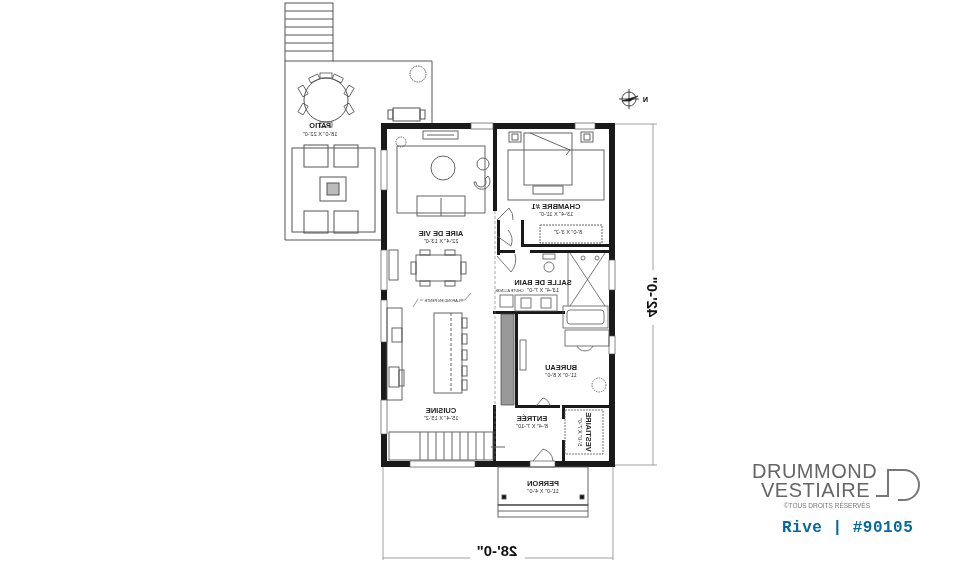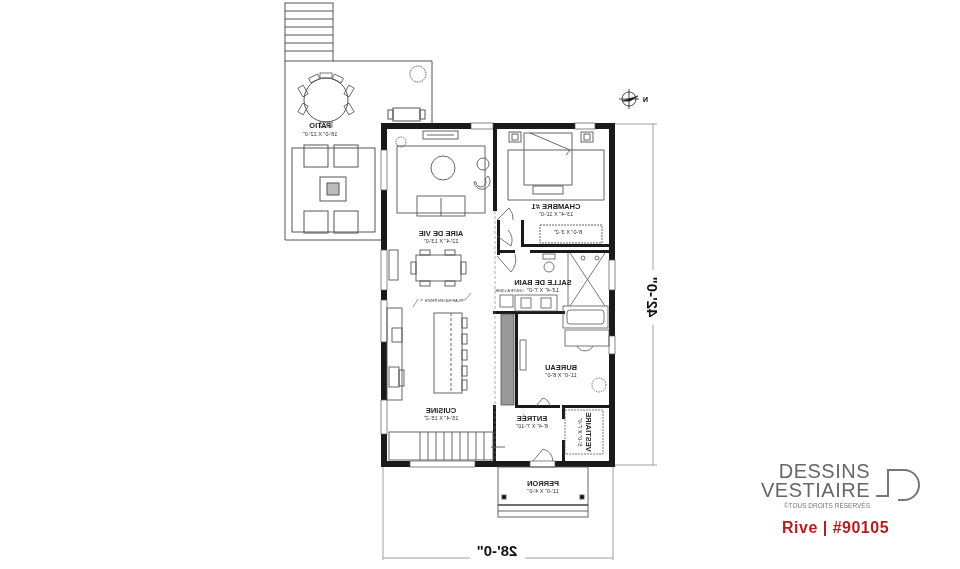--- a/index.html
+++ b/index.html
@@ -7,21 +7,21 @@
          font-family:"Liberation Sans", sans-serif; }
   #plan { position:absolute; left:0; top:0; width:960px; height:569px; }
   .mir { transform: scaleX(-1); transform-box: fill-box; transform-origin: center; }
   .rlabel { font-family:"Liberation Sans", sans-serif; font-weight:bold; font-size:7.5px; fill:#222; }
   .rdim { font-family:"Liberation Sans", sans-serif; font-size:5.5px; fill:#333; }
   .tiny { font-family:"Liberation Sans", sans-serif; font-size:3.8px; fill:#333; }
   .dimtext { font-family:"Liberation Sans", sans-serif; font-weight:bold; font-size:15px; fill:#111; }
   .logo { position:absolute; left:752px; top:462px; width:170px; height:80px; }
   .logo .l1, .logo .l2 { font-family:"Liberation Sans", sans-serif; color:#666; font-size:20px; line-height:19px; letter-spacing:0.5px; text-align:right; width:118px; }
   .logo .l3 { font-family:"Liberation Sans", sans-serif; color:#777; font-size:6.5px; text-align:right; width:118px; margin-top:2px; }
-  .logo .l4 { position:absolute; left:30px; top:57px; font-family:Liberation Sans, sans-serif; color:#b91c1c; font-size:16px; font-weight:bold; letter-spacing:0.5px; }
+  .logo .l4 { position:absolute; left:30px; top:57px; font-family:Liberation Mono, monospace; color:#0369a1; font-size:16px; font-weight:bold; letter-spacing:0.5px; }
   .logo .dmark { position:absolute; left:122px; top:4px; width:46px; height:38px; }
 </style>
 </head>
 <body>
 
 <svg id="plan" viewBox="0 0 960 569" xmlns="http://www.w3.org/2000/svg">
 
   <g fill="none" stroke="#555" stroke-width="1">
 
     <rect x="285" y="3" width="48" height="58" fill="#fff"></rect>
@@ -249,20 +249,20 @@
   <g stroke="#333" stroke-width="0.9" fill="none">
     <circle cx="629" cy="99" r="7"></circle>
     <line x1="629" y1="89" x2="629" y2="109"></line>
     <line x1="619" y1="99" x2="639" y2="99"></line>
     <polygon points="622,101 638,96 630,101" fill="#111"></polygon>
   </g>
   <text x="643" y="102" font-family="Liberation Sans, sans-serif" font-weight="bold" font-size="7" class="mir">N</text>
 </svg>
 
 <div class="logo">
-  <div class="l1">DESSINS</div>
+  <div class="l1">DRUMMOND</div>
   <div class="l2">VESTIAIRE</div>
   <div class="l3">©TOUS DROITS RÉSERVÉS</div>
   <svg class="dmark" viewBox="0 0 46 38">
     <path d="M2,30 L14,30 L14,4 L30,4 A14,14 0 0 1 30,34 L24,34" fill="none" stroke="#777" stroke-width="2"></path>
   </svg>
   <div class="l4">Rive | #90105</div>
 </div>
 
 </body></html>

